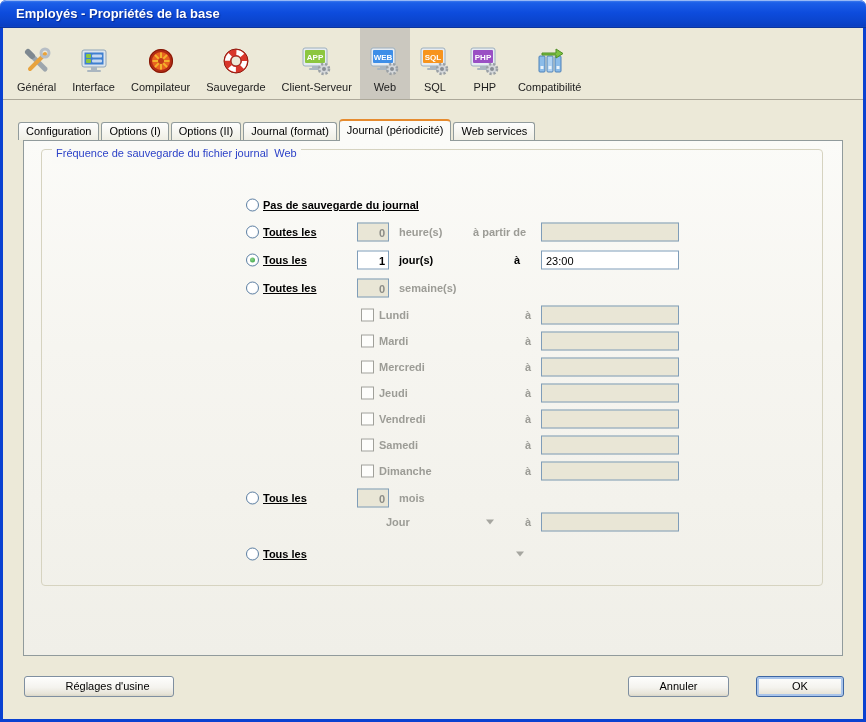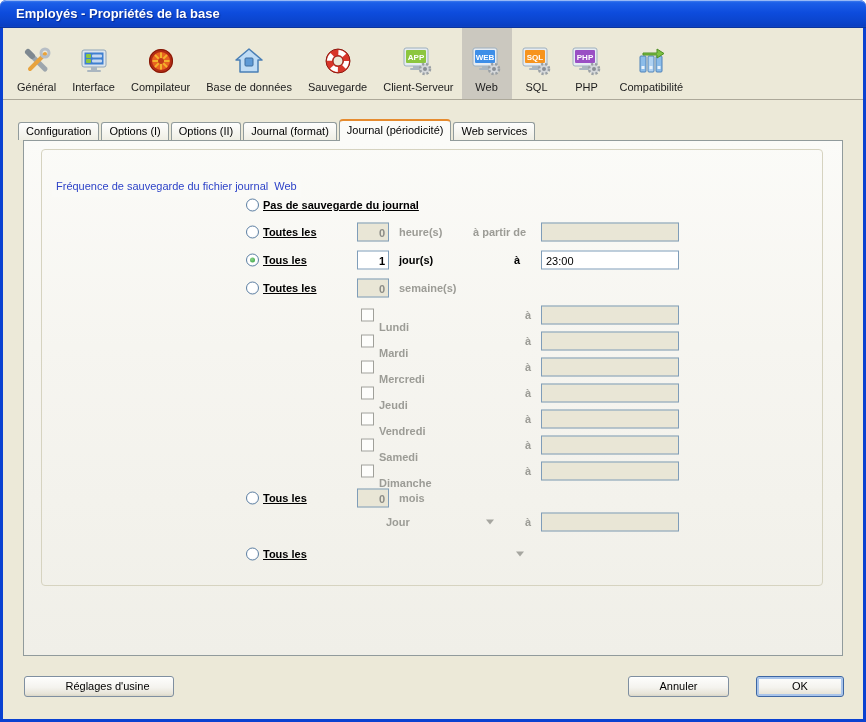--- a/index.html
+++ b/index.html
@@ -34,34 +34,34 @@
     background:linear-gradient(180deg,#FEFEFE,#EFEEE4);cursor:default;}
   .tab.selected{height:22px;line-height:19px;margin-bottom:-1px;z-index:4;position:relative;
     border-top:2px solid #E68B2E;background:#FBFBF8;border-radius:4px 4px 0 0;}
 
   
   .panel{position:absolute;left:20px;top:112px;width:820px;height:516px;z-index:1;
     border:1px solid #919B9C;background:linear-gradient(180deg,#FBFBF8 0%,#F6F5F0 40%,#F0EFE8 100%);}
   .groupbox{position:absolute;left:17px;top:8px;width:782px;height:437px;
     border:1px solid #D6D3C0;border-radius:4px;}
   .gb-label{position:absolute;left:10px;top:-8px;padding:5px 4px;background:#FAFAF7;
-    color:#2E43C8;white-space:pre;margin-top:33px;}
+    color:#2E43C8;white-space:pre;}
 
   
   .prow{position:absolute;left:0;width:820px;height:20px;}
   .prow > *{position:absolute;top:50%;transform:translateY(-50%);}
   .lbl{font-weight:bold;white-space:nowrap;}
   .dim{color:#9C9C96;}
   .radio{left:222px;width:13px;height:13px;border:1px solid #5C7FA3;border-radius:50%;
     background:radial-gradient(circle at 40% 35%,#FFFFFF 55%,#E9EDF2);}
   .radio.on::after{content:"";position:absolute;left:3px;top:3px;width:5px;height:5px;border-radius:50%;
     background:radial-gradient(circle at 40% 35%,#8CD48A,#2F9D3C);}
   .rlabel{left:239px;text-decoration:underline;}
   .checkbox{left:337px;width:13px;height:13px;border:1px solid #A0A09A;background:#FDFDFB;}
-  .wlabel{left:355px;margin-top:12px;}
+  .wlabel{left:355px;}
   .in1{left:333px;width:32px;height:19px;border:1px solid #7F9DB9;background:#fff;
     font:bold 11px "Liberation Sans","DejaVu Sans",sans-serif;text-align:right;padding:0 3px;color:#000;}
   .in1.off{background:#E9E6D6;color:#8C8C86;}
   .unit{left:375px;}
   .fromlbl{left:449px;}
   .at3{left:490px;}
   .wat{left:501px;}
   .in2{left:517px;width:138px;height:19px;border:1px solid #7F9DB9;background:#fff;
     font:11px "Liberation Sans","DejaVu Sans",sans-serif;text-align:left;padding:0 4px;color:#000;}
   .in2.off{background:#E9E6D6;color:#8C8C86;}
@@ -132,29 +132,20 @@
               <line x1="10" y1="10" x2="22" y2="22"></line>
                 <line x1="22" y1="10" x2="10" y2="22"></line>
             </g>
             <circle cx="16" cy="16" r="3" fill="#C23B17"></circle>
             <circle cx="16" cy="16" r="11.5" fill="none" stroke="#7E1806" stroke-width="1"></circle>
           </svg>
         </span>
         <span class="tlabel">Compilateur</span>
       </div>
 
-      <div class="titem">
-        <span class="ticon">
-          <svg width="32" height="32" viewBox="0 0 32 32">
-            <path d="M16 4 L29 15 L25 15 L25 27 L7 27 L7 15 L3 15 Z" fill="#BFDCF5" stroke="#4A7FB5" stroke-width="1.5" stroke-linejoin="round"></path>
-            <rect x="12" y="13" width="8" height="8" rx="1" fill="#5E9AD6" stroke="#3E6FA0"></rect>
-          </svg>
-        </span>
-        <span class="tlabel">Base de données</span>
-      </div>
 
 
       <div class="titem">
         <span class="ticon">
           <svg width="32" height="32" viewBox="0 0 32 32">
             <circle cx="16" cy="16" r="12" fill="#D8362A"></circle>
             <circle cx="16" cy="16" r="8.5" fill="none" stroke="#FFFFFF" stroke-width="5" stroke-dasharray="6.7 6.7"></circle>
             <circle cx="16" cy="16" r="5" fill="#ECE9D8"></circle>
             <circle cx="16" cy="16" r="12" fill="none" stroke="#8F1A10"></circle>
             <circle cx="16" cy="16" r="5" fill="none" stroke="#8F1A10"></circle>

